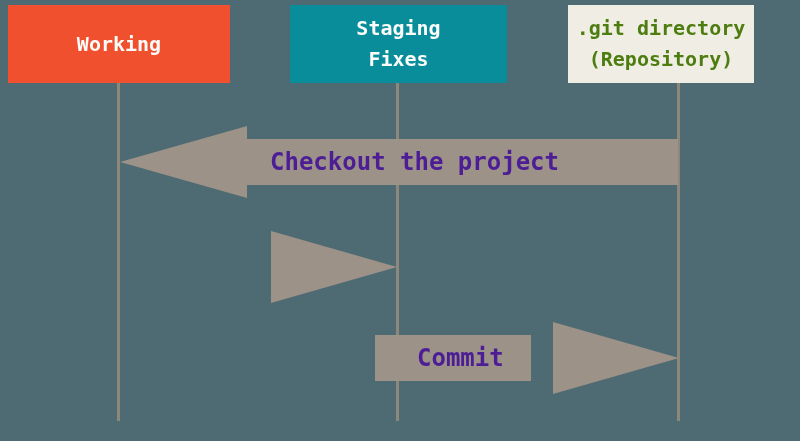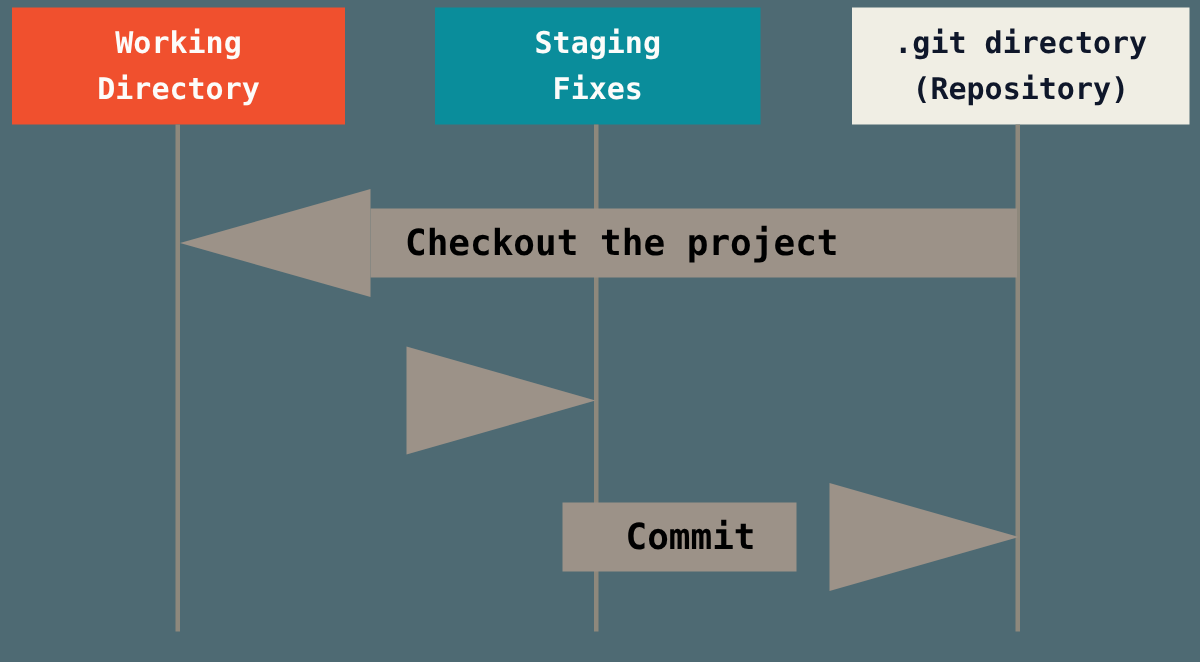--- a/index.html
+++ b/index.html
@@ -9,48 +9,47 @@
     overflow:hidden;
   }
   .box{
     position:absolute;top:5px;height:78px;
     display:flex;flex-direction:column;align-items:center;justify-content:center;
     font-size:20px;font-weight:bold;line-height:31px;color:#FCFCFA;text-align:center;
     white-space:nowrap;
   }
   .box.working{left:8px;width:222px;background:#F0502E;}
   .box.staging{left:290px;width:217px;background:#0A8D9B;}
-  .box.git{left:568px;width:225px;background:#F0EEE4;color:#0f172a;}
+  .box.git{left:568px;width:186px;background:#F0EEE4;color:#4d7c0f;}
   .lifeline{position:absolute;top:83px;width:3px;height:338px;background:#8E887C;}
   .ll-working{left:117px;}
   .ll-staging{left:396px;}
   .ll-git{left:677px;}
   .shaft{
     position:absolute;height:46px;background:#9C9288;
     display:flex;align-items:center;box-sizing:border-box;
-    font-size:24px;font-weight:bold;color:#000000;white-space:nowrap;overflow:visible;
+    font-size:24px;font-weight:bold;color:#4c1d95;white-space:nowrap;overflow:visible;
   }
   .head{position:absolute;width:0;height:0;border-top:36px solid transparent;border-bottom:36px solid transparent;}
   .head.point-left{border-right:127px solid #9C9288;}
   .head.point-right{border-left:126px solid #9C9288;}
   #checkout-shaft{left:247px;top:139px;width:431px;justify-content:center;padding-right:96px;}
   #checkout-head{left:120px;top:126px;}
   #stage-shaft{left:119px;top:244px;width:152px;padding-left:15px;}
   #stage-head{left:271px;top:231px;}
   #commit-shaft{left:375px;top:335px;width:156px;padding-left:42px;}
   #commit-head{left:553px;top:322px;}
 </style>
 </head>
 <body>
 
 <div class="canvas">
 
   <div class="box working">
     <span>Working</span>
-    <span>Directory</span>
   </div>
   <div class="box staging">
     <span>Staging</span>
     <span>Fixes</span>
   </div>
   <div class="box git">
     <span>.git directory</span>
     <span>(Repository)</span>
   </div>
 

